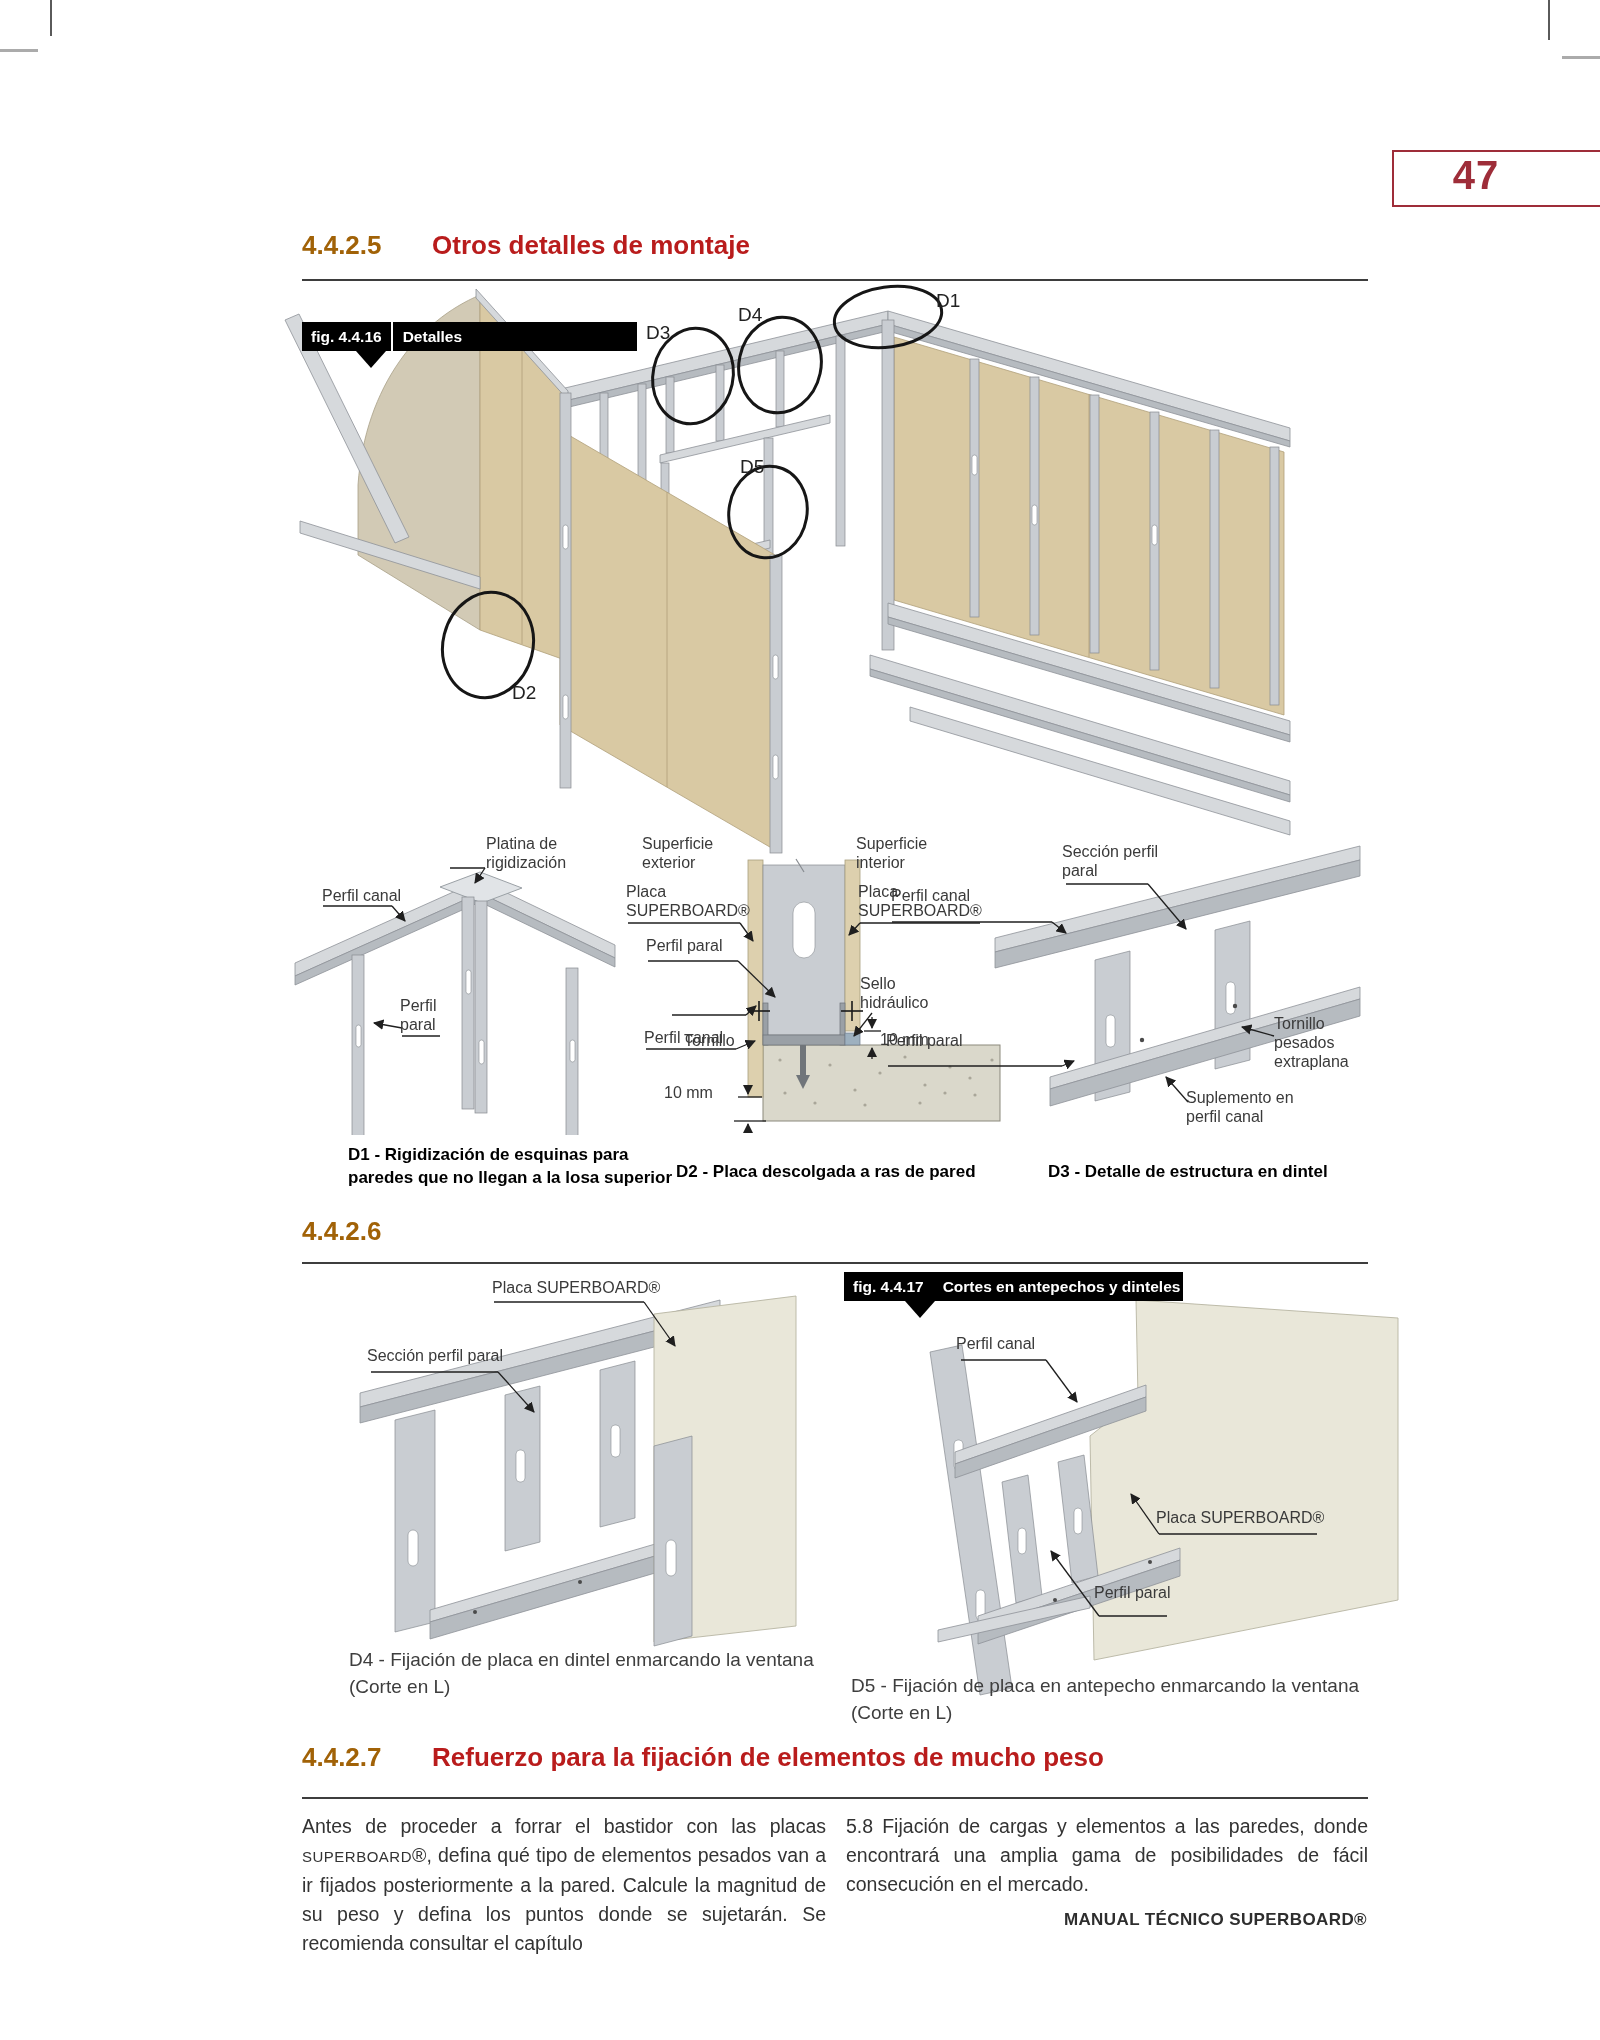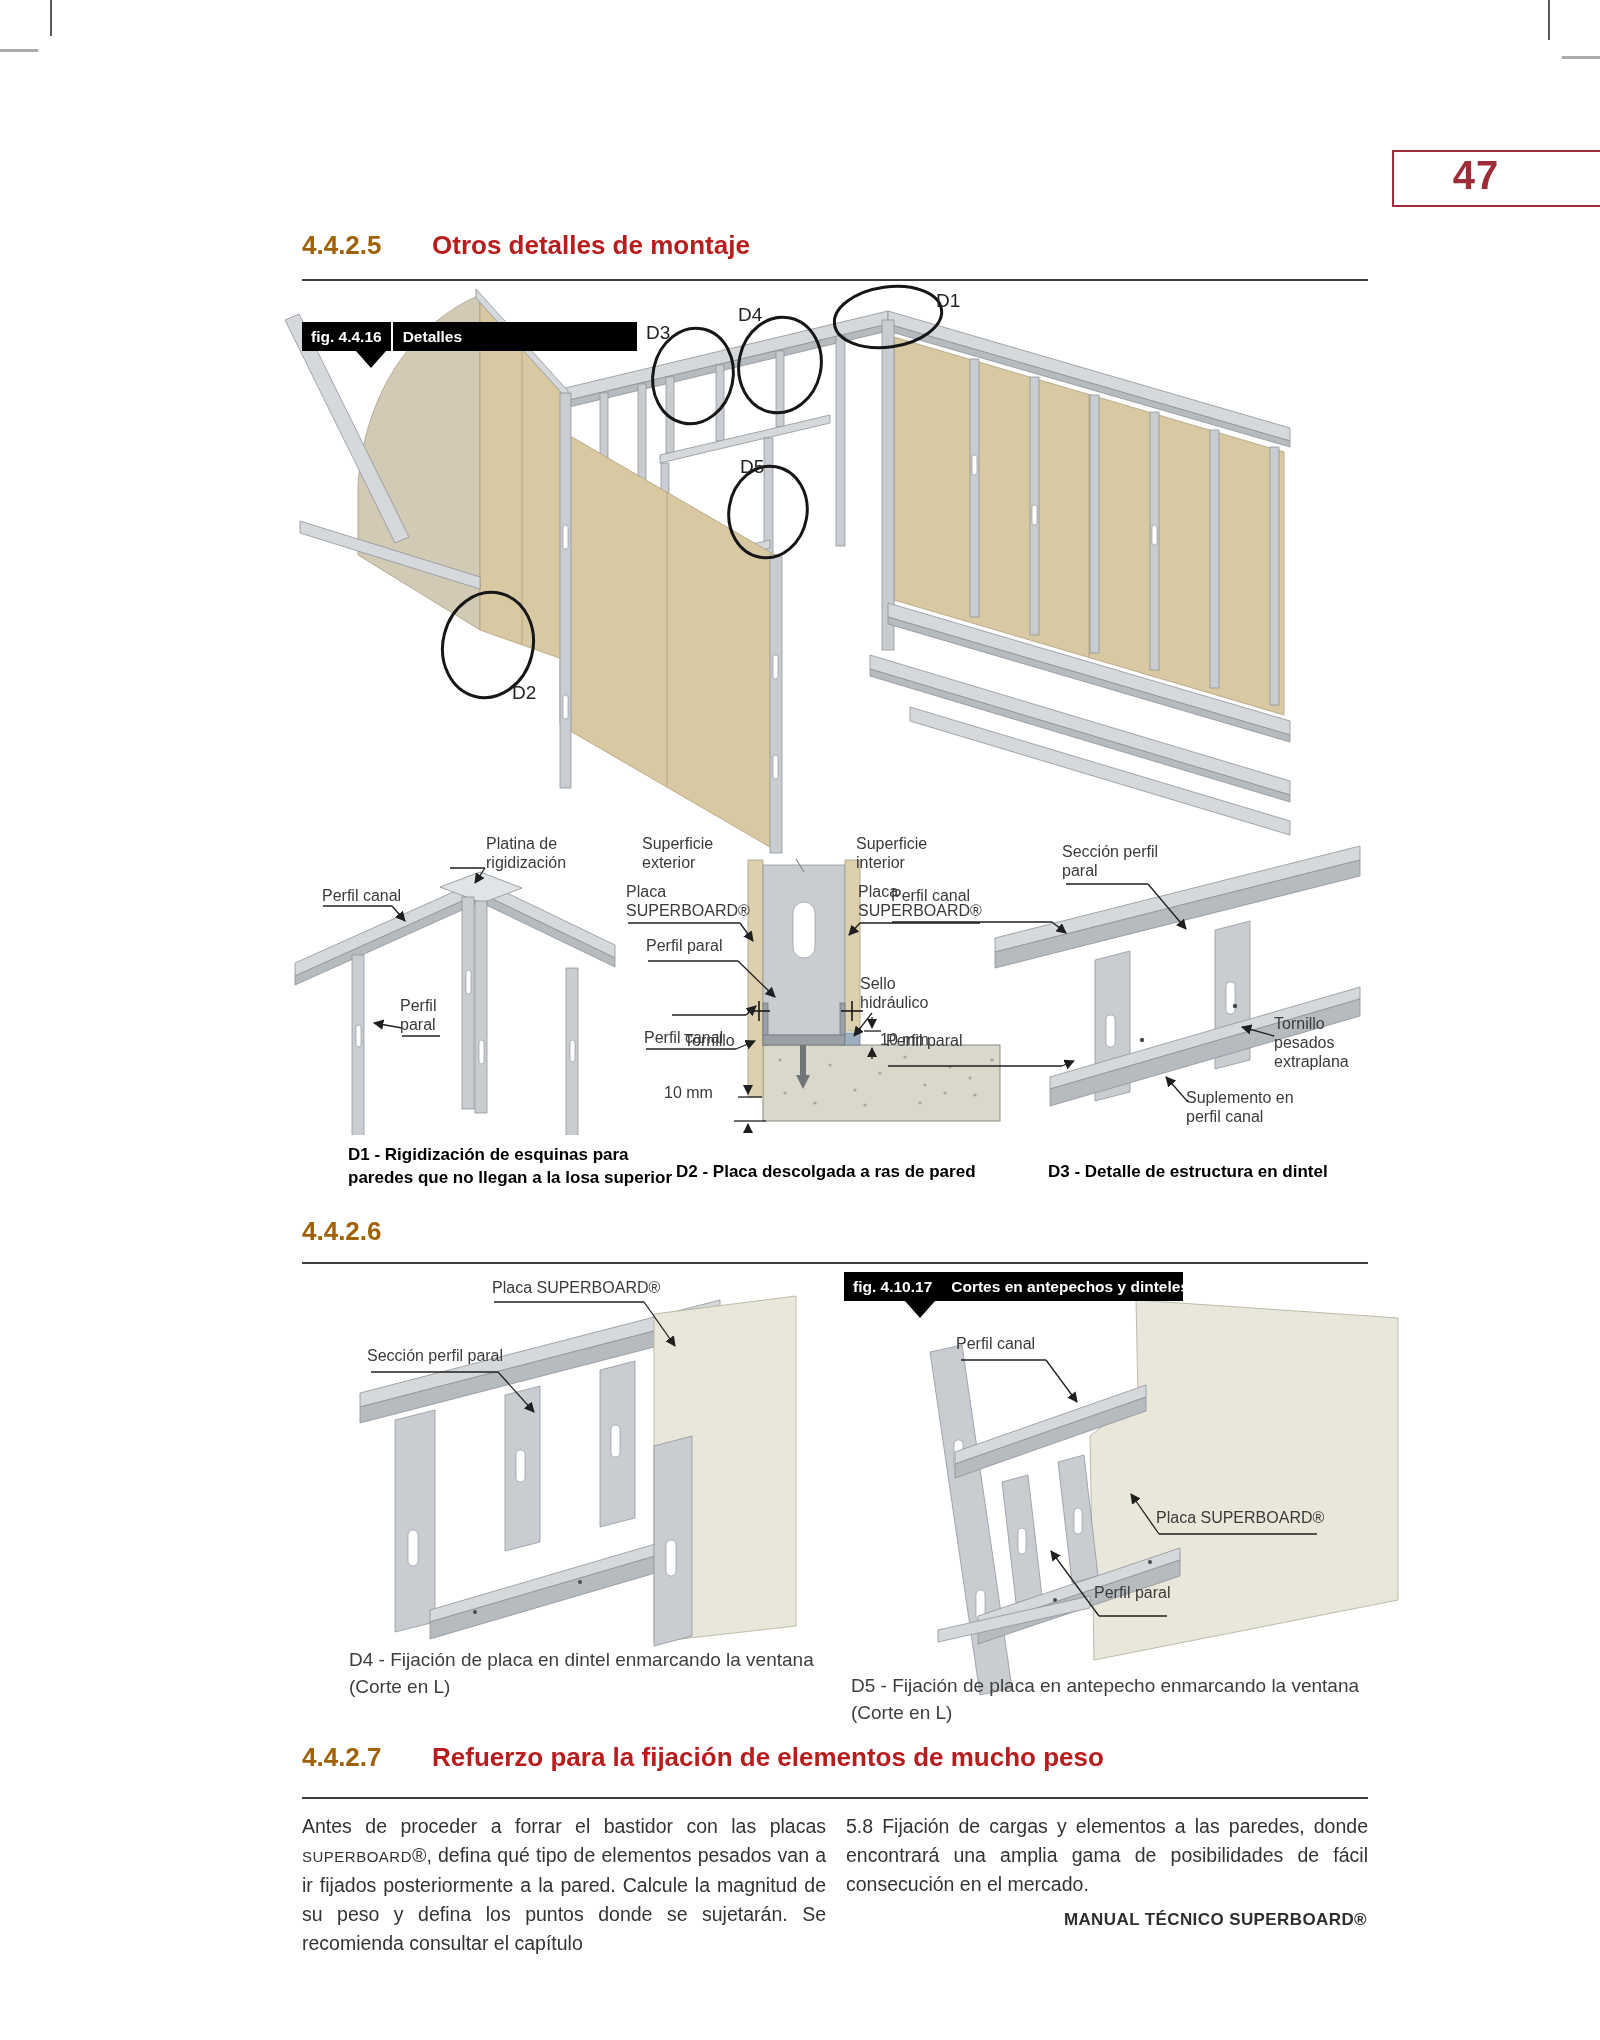--- a/index.html
+++ b/index.html
@@ -292,21 +292,21 @@
   <div class="lab" style="left:891px;top:886px;">Perfil canal</div>
   <div class="lab" style="left:886px;top:1031px;">Perfil paral</div>
   <div class="lab" style="left:1274px;top:1014px;width:115px;">Tornillo pesados extraplana</div>
   <div class="lab" style="left:1186px;top:1088px;width:135px;">Suplemento en perfil canal</div>
   <div class="capb" style="left:1048px;top:1160px;">D3 - Detalle de estructura en dintel</div>
 
   <div class="secnum" style="top:1216px;">4.4.2.6</div>
   <div class="rule" style="top:1262px;"></div>
 
   <div class="figbar" style="left:844px;top:1272px;width:339px;">
-    <span class="figtag">fig. 4.10.17</span>
+    <span class="figtag">fig. 4.4.17</span>
     <span class="figdiv"></span>
     <span class="figlab">Cortes en antepechos y dinteles</span>
   </div>
   <div class="figptr" style="left:905px;top:1301px;"></div>
 
   <svg class="abs" style="left:300px;top:1290px;" width="520" height="400" viewBox="0 0 520 400">
     <defs>
         <marker id="mD" viewBox="0 0 10 10" refX="9" refY="5" markerWidth="8" markerHeight="8" orient="auto">
           <path d="M0,0L10,5L0,10z" fill="#1f1f1f"></path>
         </marker>

